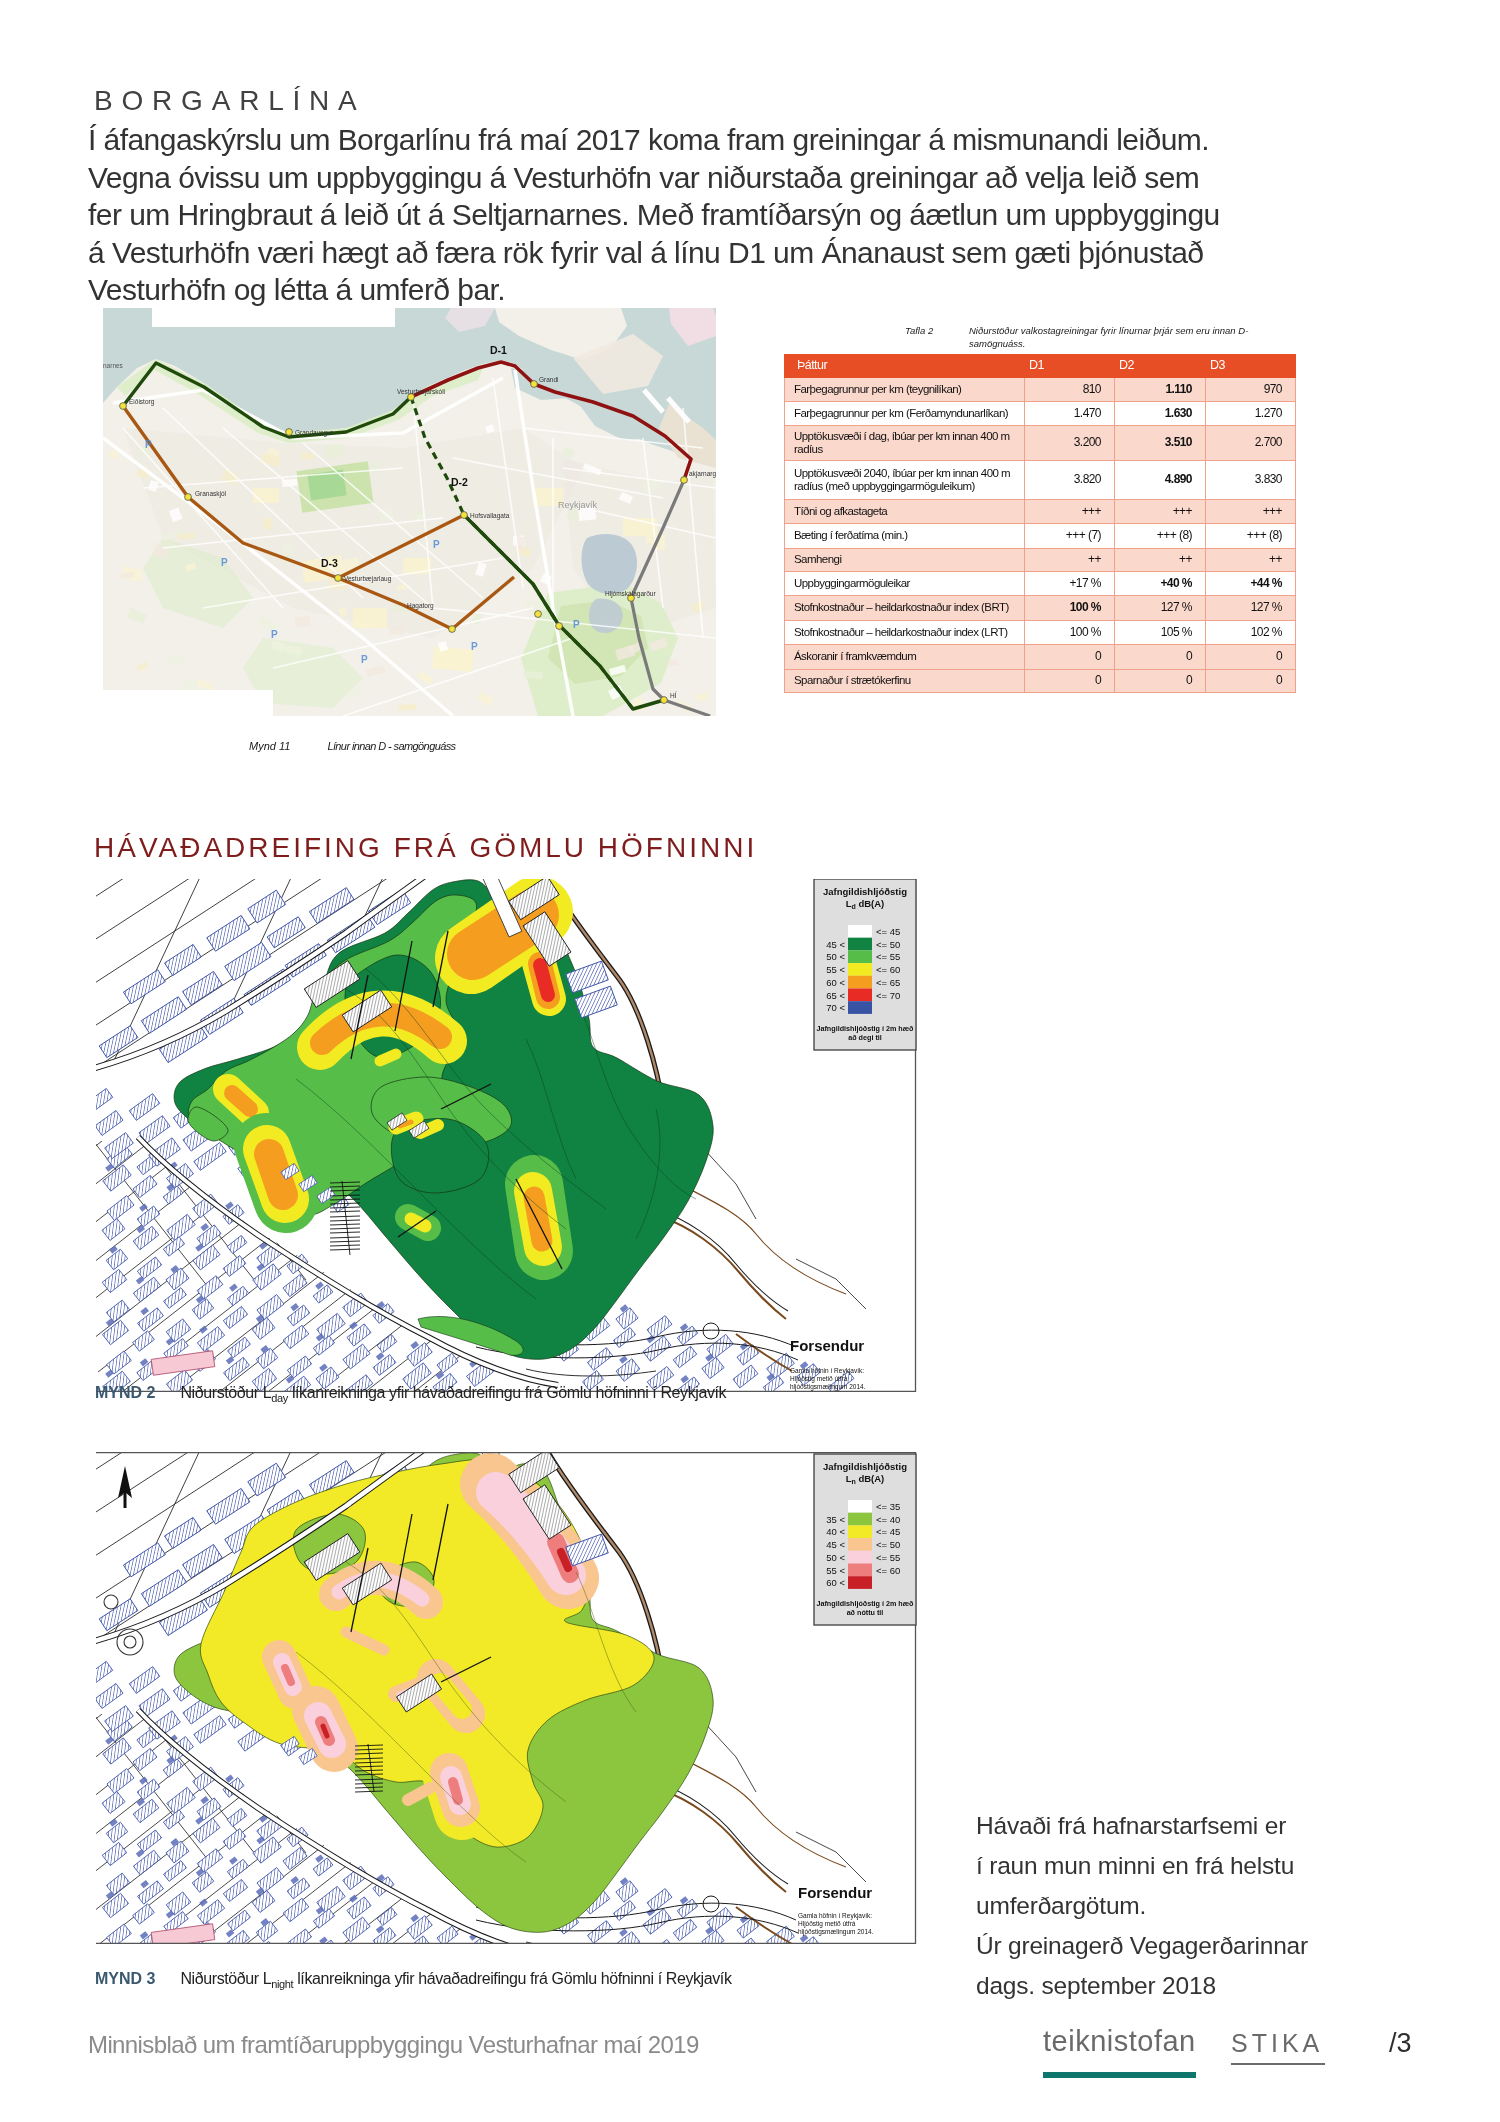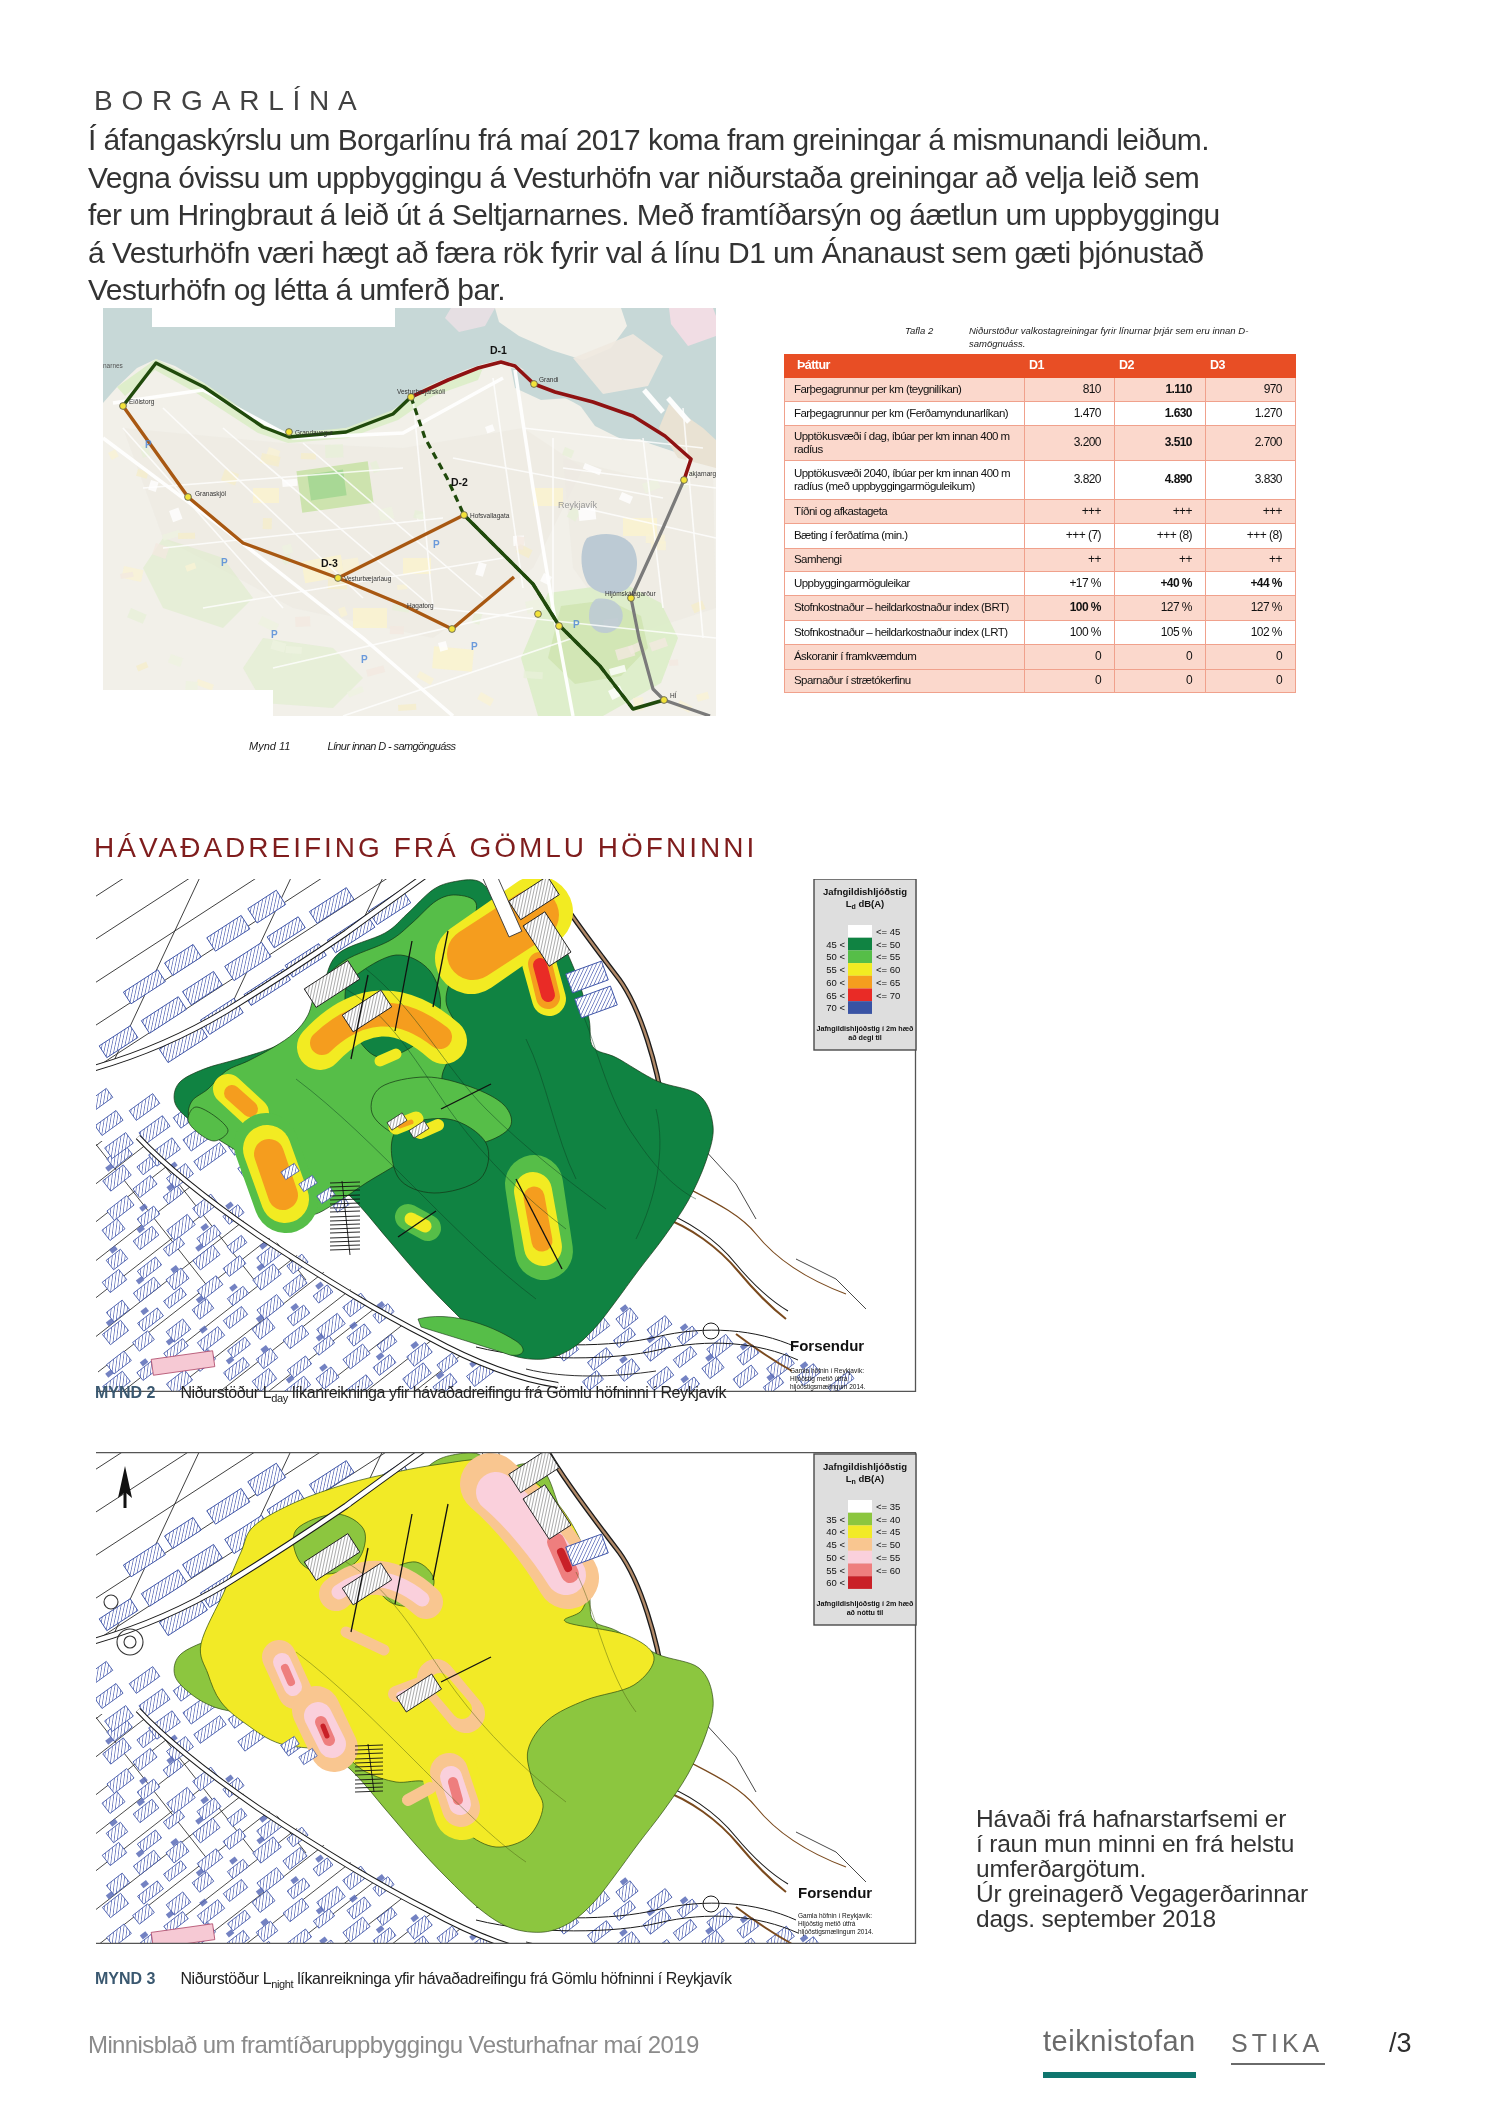--- a/index.html
+++ b/index.html
@@ -5,28 +5,28 @@
 body{width:1500px;height:2122px;position:relative;background:#fff;font-family:"Liberation Sans",sans-serif;overflow:hidden}
 .abs{position:absolute}
 #h1{left:94px;top:85px;font-size:28px;letter-spacing:8.8px;color:#414141}
 #intro{left:88px;top:121px;font-size:30px;letter-spacing:-0.55px;line-height:37.5px;color:#333;white-space:nowrap}
 #cap11{left:249px;top:740px;font-size:11px;font-style:italic;color:#1a1a1a}
 #tcap{left:905px;top:325px;font-size:9.5px;font-style:italic;color:#1a1a1a}
 #tcap .t2{position:absolute;left:64px;top:0;width:302px;line-height:12.5px}
 #tafla{position:absolute;left:784px;top:354px;border-collapse:collapse;table-layout:fixed;width:511px;font-size:11.5px;letter-spacing:-0.55px;color:#111}
 #tafla td{border:1px solid #f0a18c;padding:0 5px 0 9px;overflow:hidden;line-height:13.5px}
 #tafla .nm{text-align:right;padding-right:13px;font-size:12px}
-#tafla .hd td{background:#e84e25;color:#fff;font-weight:bold;border-color:#e84e25;font-size:12.5px}
+#tafla .hd td{background:#e84e25;color:#fff;font-weight:normal;border-color:#e84e25;font-size:12.5px}
 #tafla .pk td{background:#fbd8cc}
 #tafla .hl{text-align:left;padding-left:4px}
 #h2{left:94px;top:832px;font-size:28px;letter-spacing:3px;color:#7f1d1d}
 .mcap{font-size:16px;letter-spacing:-0.4px;color:#222;white-space:nowrap}
 .mcap b{color:#3a5870;font-weight:bold;font-size:16px;letter-spacing:0}
 .mcap sub{font-size:11px}
-#rtext{left:976px;top:1806px;font-size:24.5px;letter-spacing:-0.2px;line-height:25px;color:#333;white-space:nowrap}
+#rtext{left:976px;top:1806px;font-size:24.5px;letter-spacing:-0.2px;line-height:40px;color:#333;white-space:nowrap}
 #footl{left:88px;top:2031px;font-size:24px;letter-spacing:-0.6px;color:#8b8b8b}
 #footr1{left:1043px;top:2025px;font-size:29px;letter-spacing:0.5px;color:#6a6a6a;border-bottom:6px solid #0f766e;padding-bottom:14px}
 #footr2{left:1231px;top:2029px;font-size:25px;letter-spacing:4px;color:#6a6a6a;border-bottom:2px solid #6a6a6a;padding-bottom:5px;padding-right:2px}
 #footr3{left:1389px;top:2028px;font-size:27px;color:#2e2e2e}
 </style></head>
 <body>
 
 <div class="abs" id="h1">BORGARLÍNA</div>
 
 <div class="abs" id="intro">Í áfangaskýrslu um Borgarlínu frá maí 2017 koma fram greiningar á mismunandi leiðum.<br>

